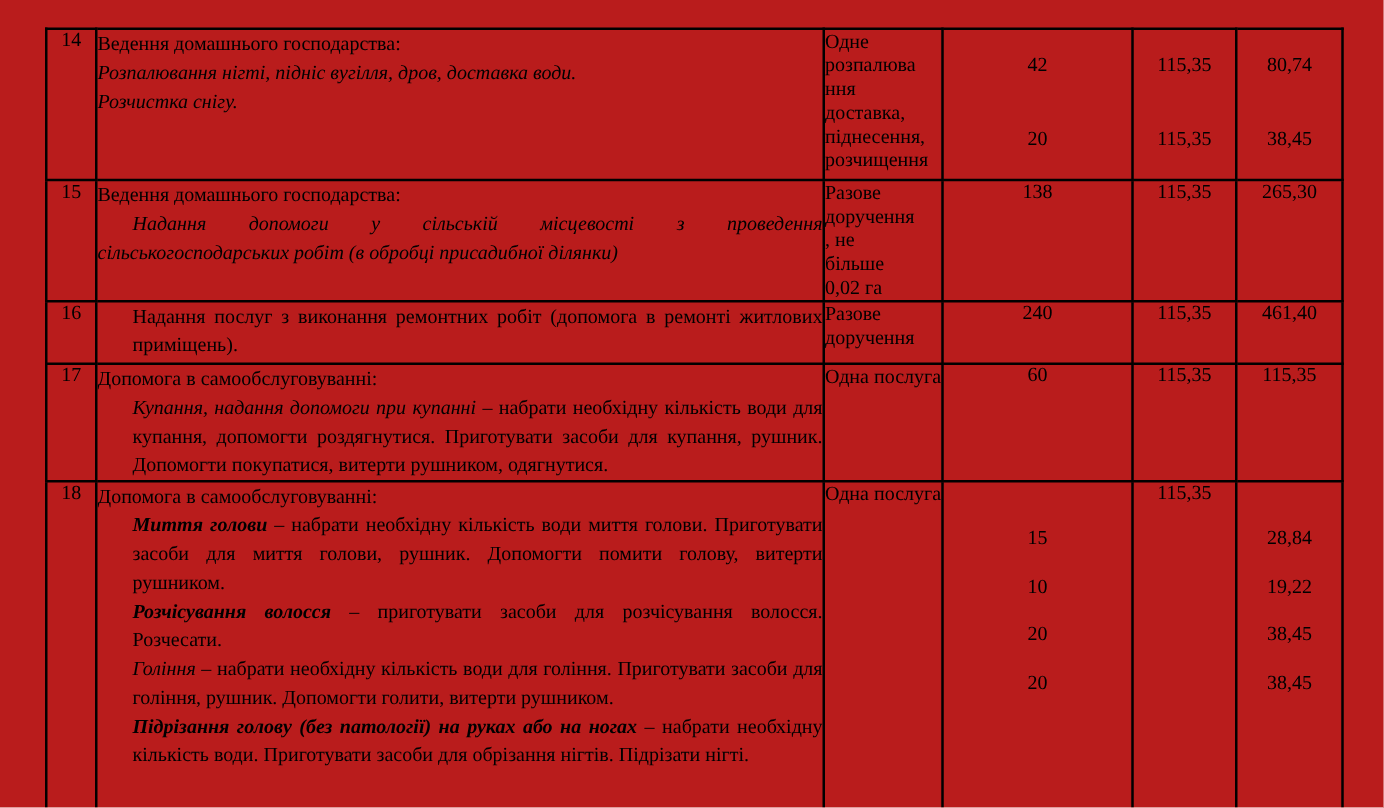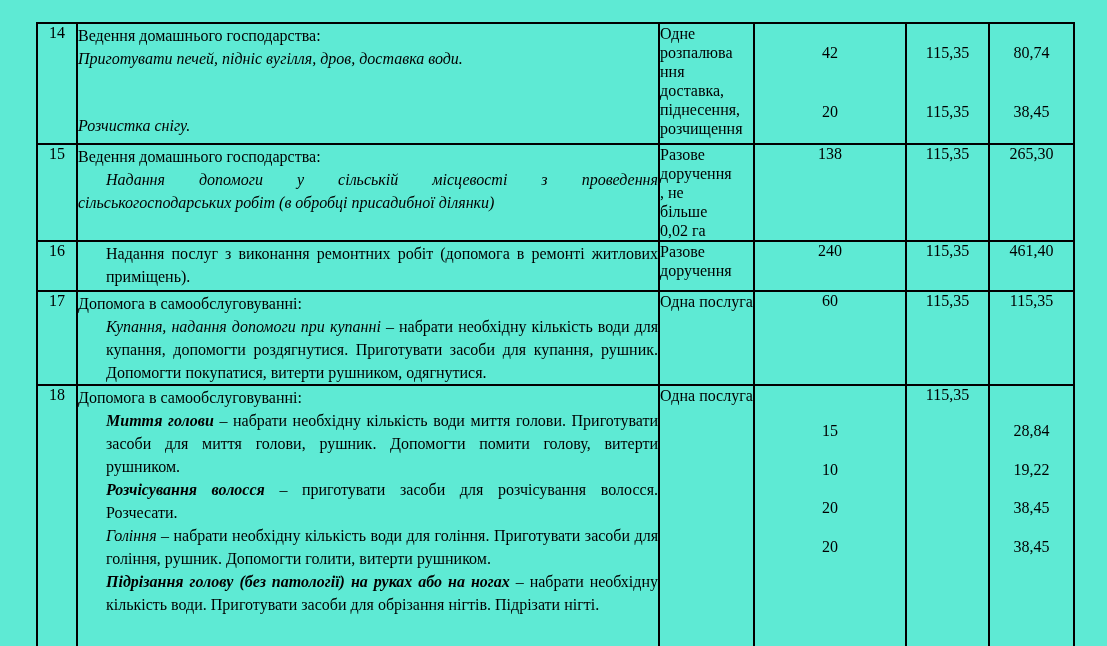--- a/index.html
+++ b/index.html
@@ -6,21 +6,21 @@
     margin: 0;
     padding: 0;
     background: #ffffff;
     font-family: "Liberation Serif", "DejaVu Serif", serif;
     color: #000000;
   }
   .page {
     position: relative;
     width: 1107px;
     height: 646px;
-    background: #5eead4;
+    background: #b91c1c;
     overflow: hidden;
   }
   table.services {
     position: absolute;
     left: 36px;
     top: 22px;
     border-collapse: collapse;
     table-layout: fixed;
     width: 1037px;
     font-size: 16px;
@@ -37,21 +37,21 @@
     font-size: 16px;
   }
   td.desc {
     padding: 2px 6px 2px 5px;
     line-height: 23px;
   }
   td.desc .just { text-align: justify; padding-left: 28px; }
   td.desc .jline { text-align: justify; text-align-last: justify; padding-left: 28px; }
   .italic { font-style: italic; }
   .bold-italic { font-style: italic; font-weight: bold; }
-  .gap { margin-top: 44px; }
+  .gap { }
   td.unit {
     text-align: left;
     vertical-align: middle;
     line-height: 19px;
     padding: 1px 2px;
     white-space: pre-line;
   }
   td.val {
     text-align: center;
     vertical-align: middle;
@@ -79,21 +79,21 @@
       <col style="width:152px">
       <col style="width:83px">
       <col style="width:85px">
     </colgroup>
 
     <tbody>
         <tr style="height:121px">
       <td class="num">14</td>
       <td class="desc">
         <div>Ведення домашнього господарства:</div>
-        <div class="italic">Приготувати печей, підніс вугілля, дров, доставка води.</div>
+        <div class="italic">Розпалювання нігті, підніс вугілля, дров, доставка води.</div>
         <div class="italic gap">Розчистка снігу.</div>
       </td>
       <td class="unit">Одне
 розпалюва
 ння
 доставка,
 піднесення,
 розчищення</td>
       <td class="val">
         <div class="vstack v14">

